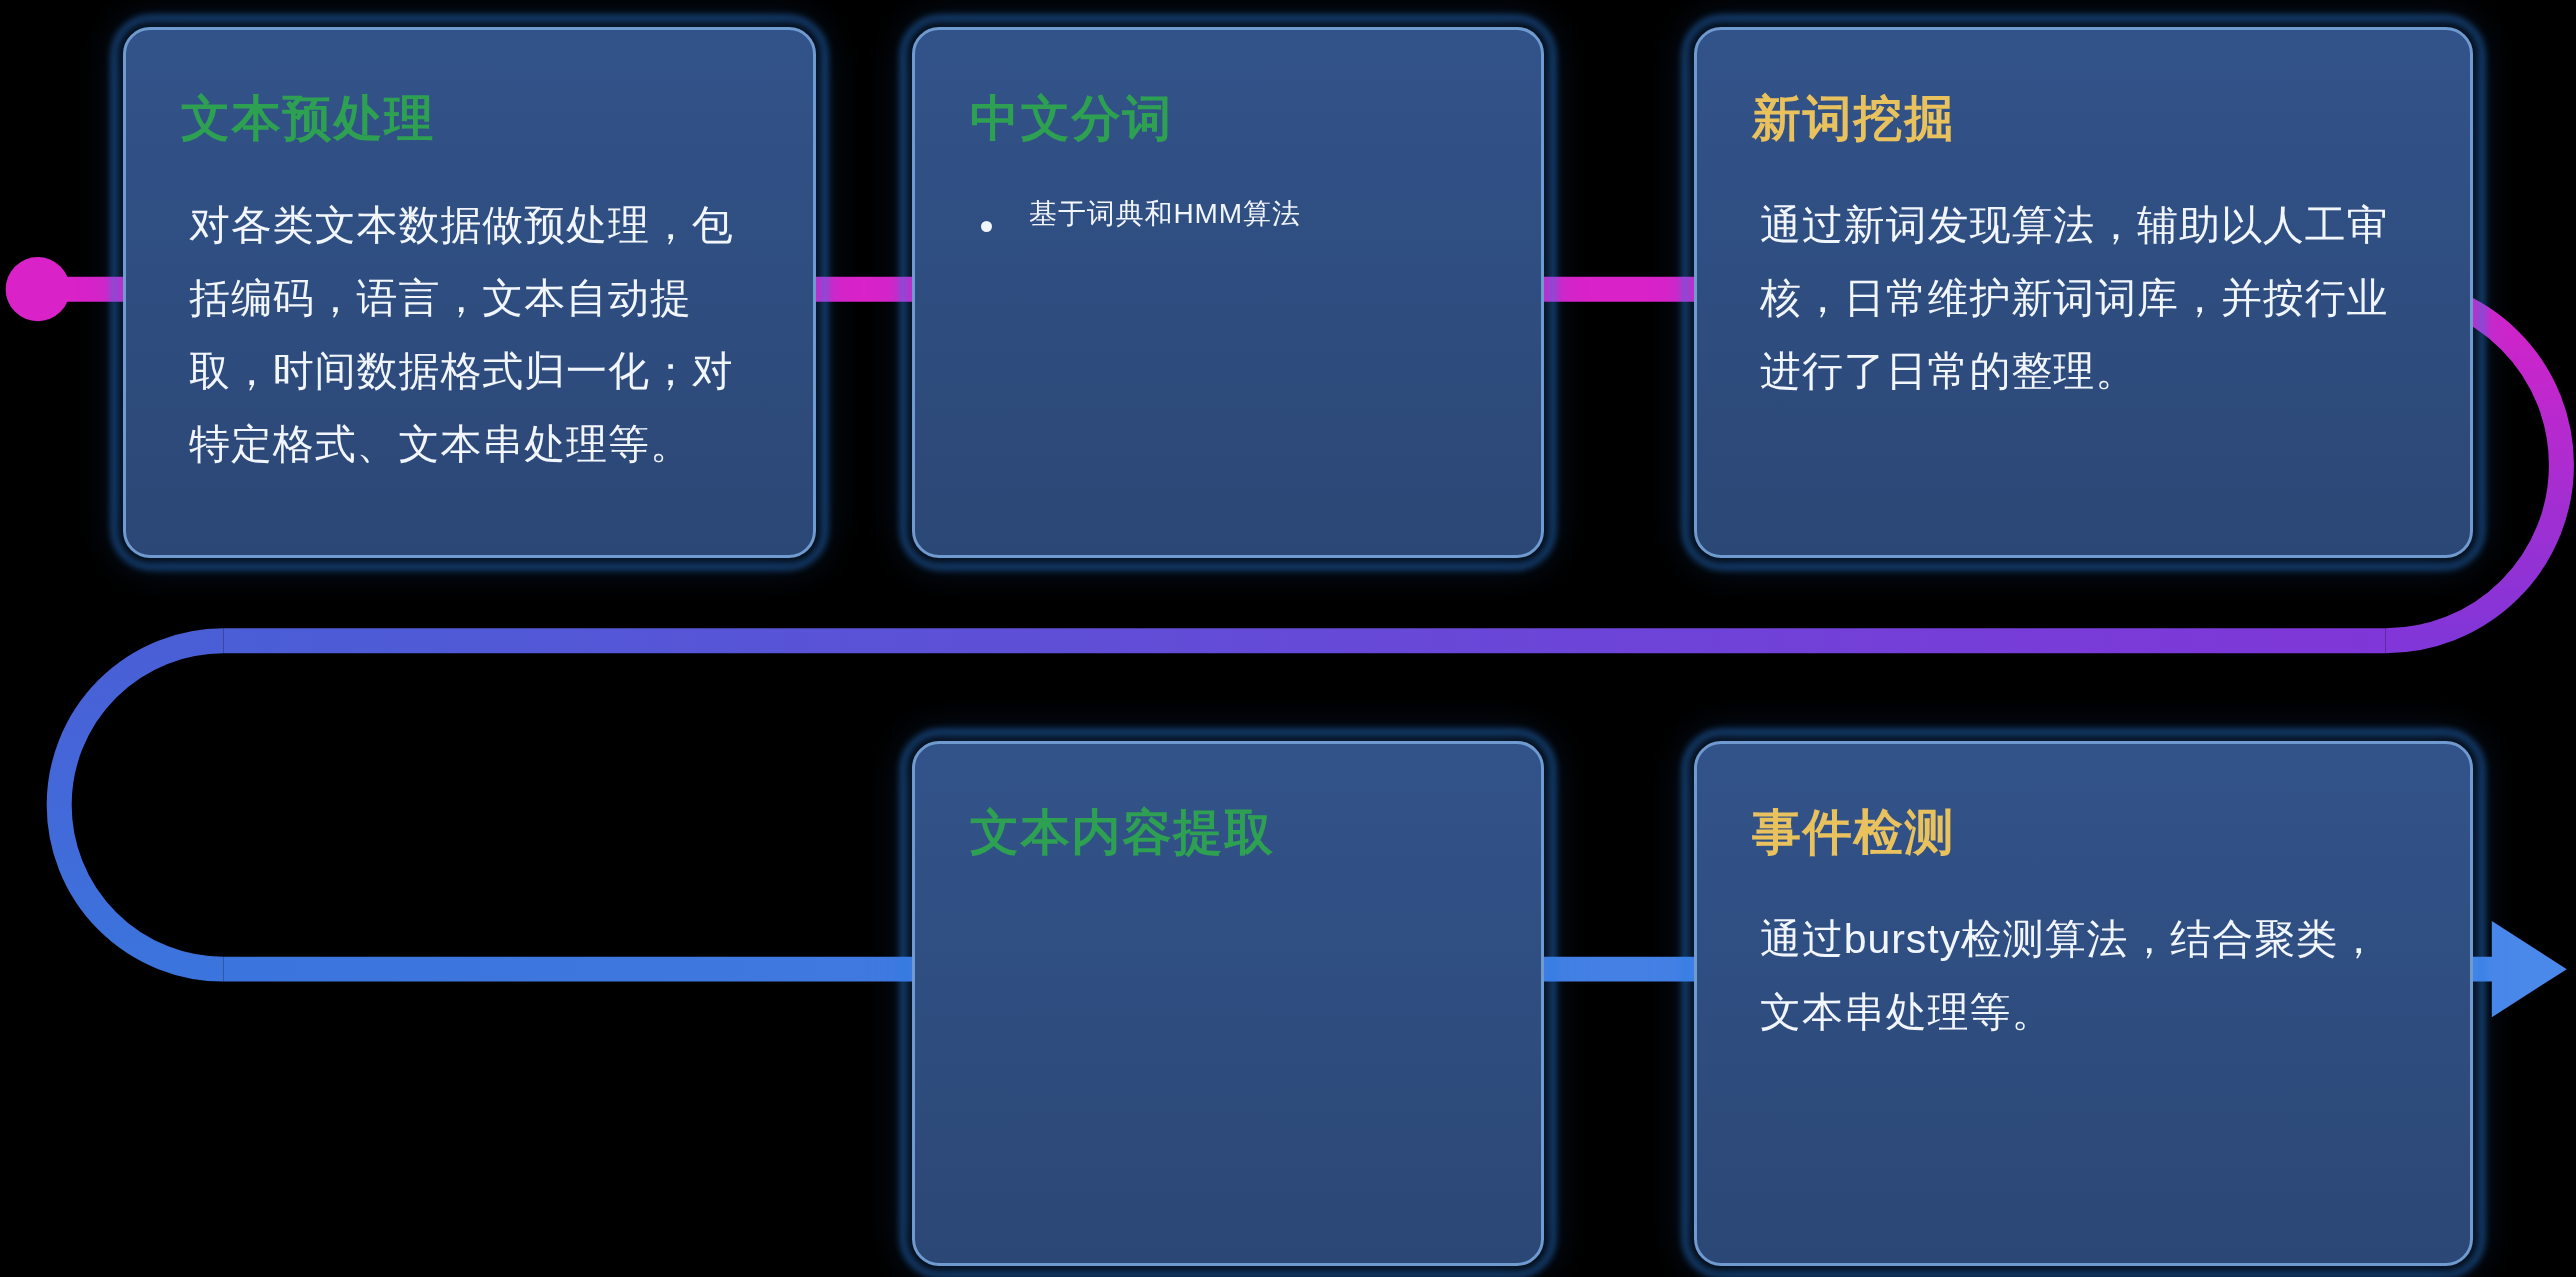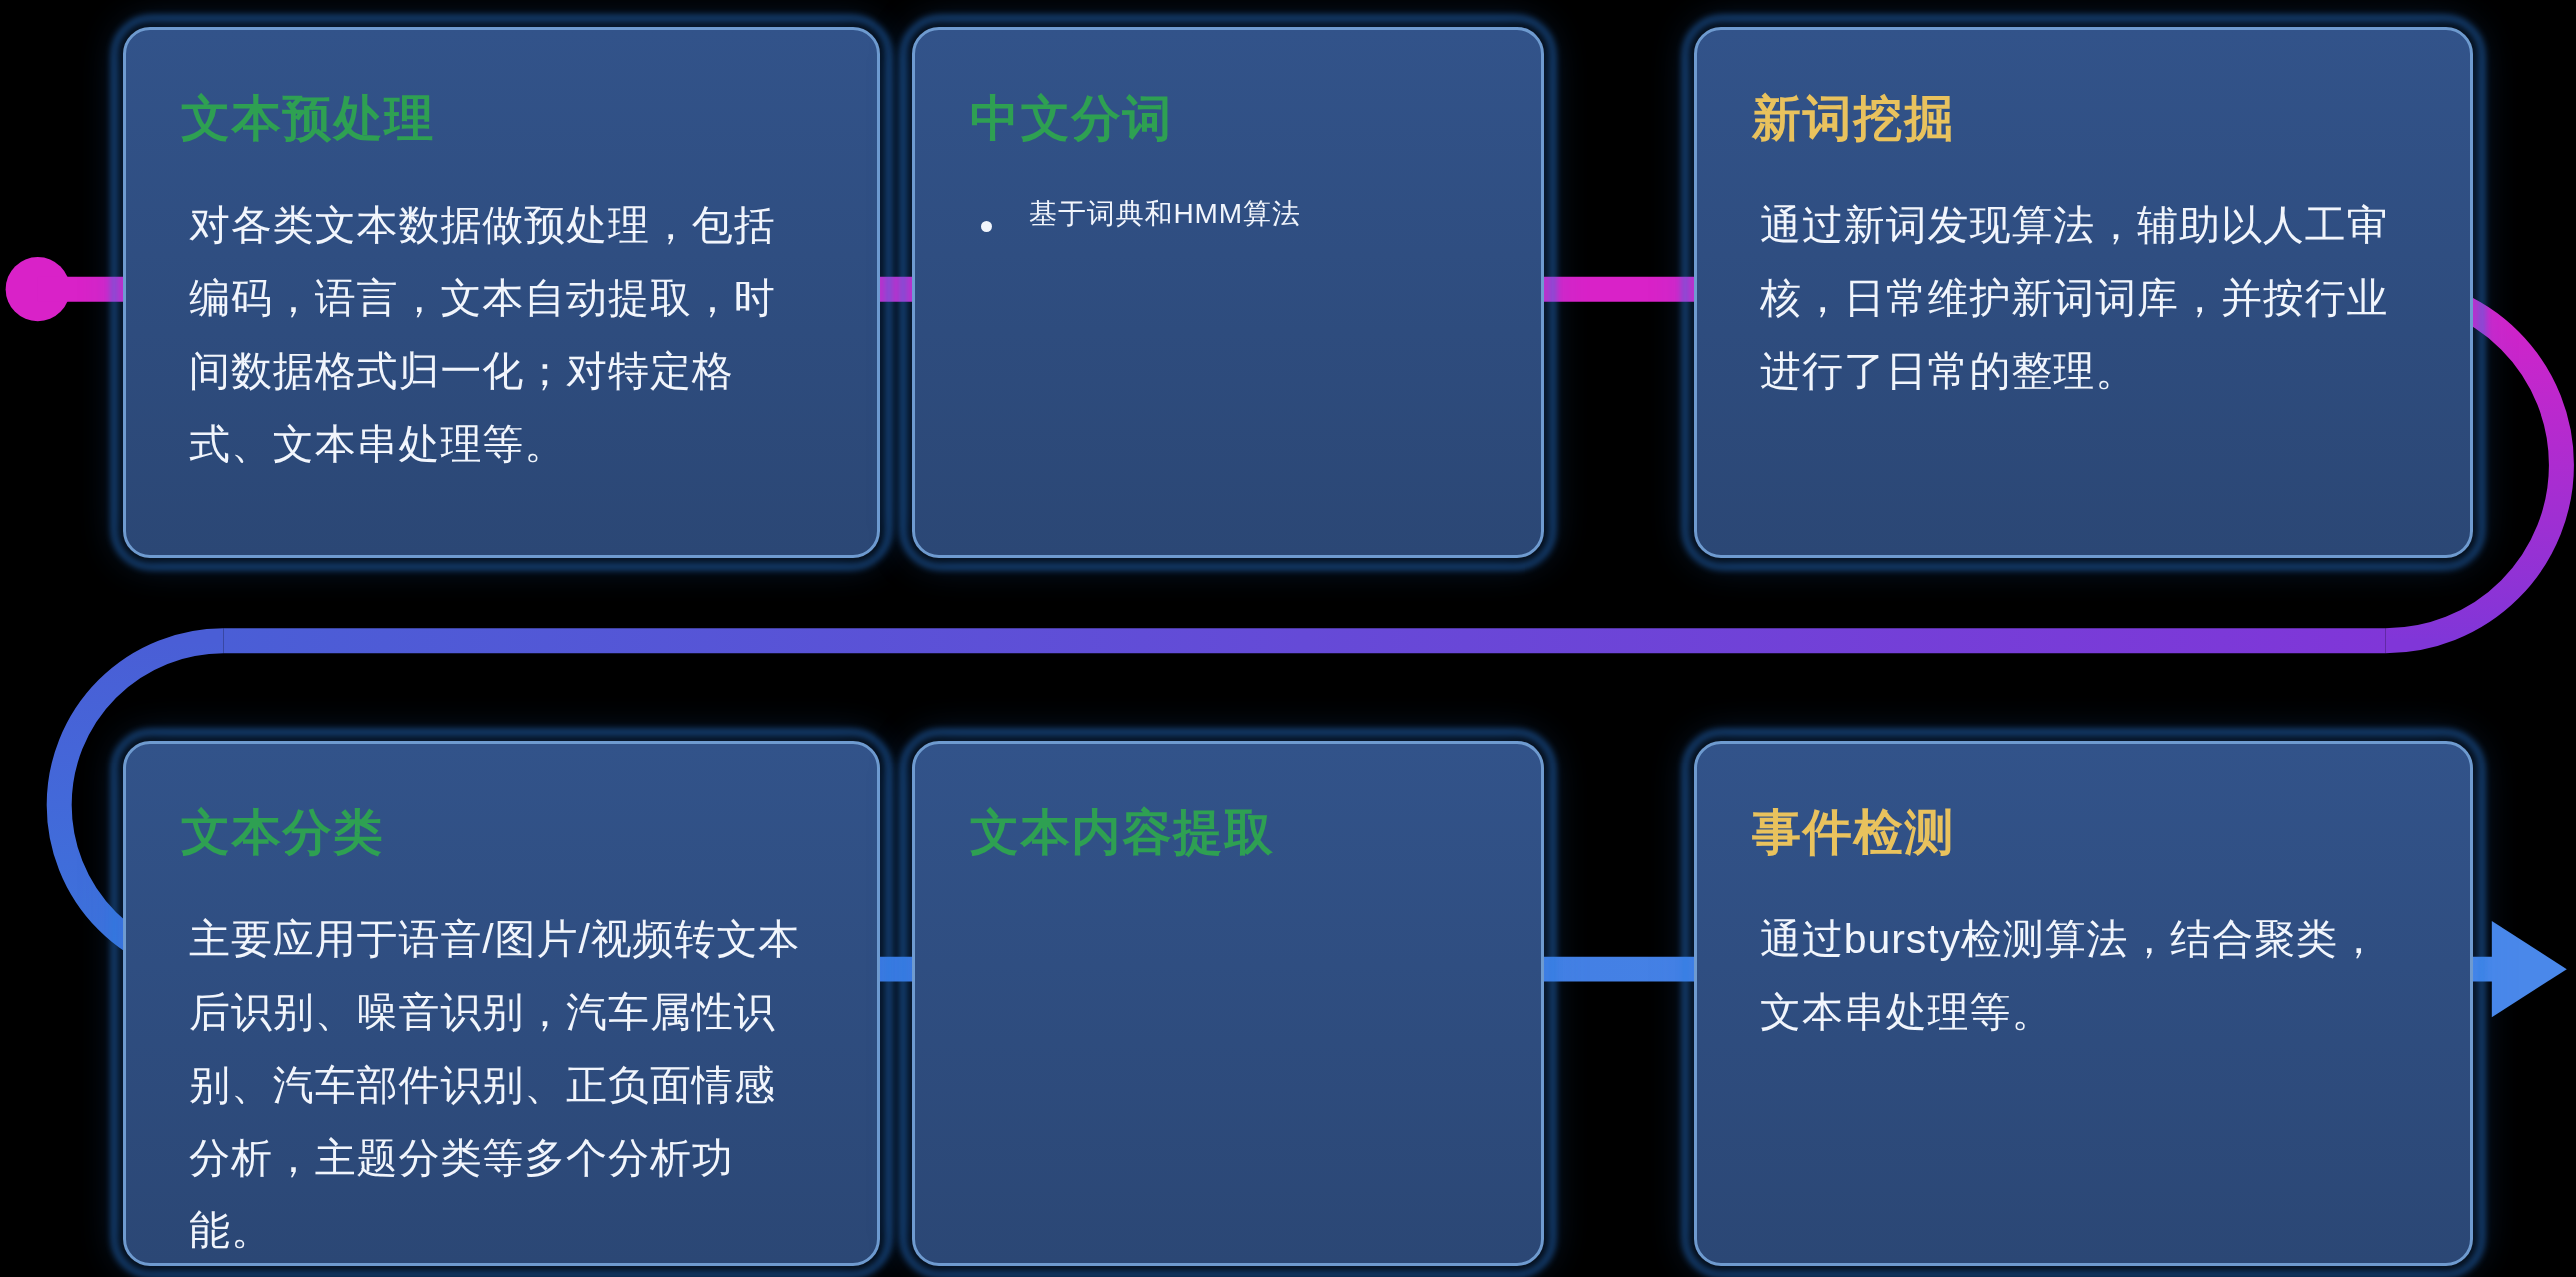--- a/index.html
+++ b/index.html
@@ -54,21 +54,21 @@
     position: absolute;
     inset: -14.3px;
     border: 4.5px solid var(--glow);
     border-radius: 39px;
     opacity: 0.75;
     filter: blur(3.6px);
     pointer-events: none;
   }
   .r0 { top: 27px;  height: 531px; }
   .r1 { top: 741px; height: 525px; }
-  .c0 { left: 123px;  width: 757px; }
+  .c0 { left: 123px;  width: 693px; }
   .c1 { left: 912px; width: 632px; }
   .c2 { left: 1694px; width: 779px; }
 
   .card-title {
     margin: 3.6px 0 37px 0;
     font-size: 49px;
     font-weight: 700;
     letter-spacing: 1.8px;
   }
   .card-title.green  { color: var(--title-green); }
@@ -150,24 +150,20 @@
     <ul class="card-bullets">
       <li class="bullet-item">基于词典和HMM算法</li>
     </ul>
   </section>
 
   <section class="card r0 c2">
     <h2 class="card-title yellow">新词挖掘</h2>
     <p class="card-body">通过新词发现算法，辅助以人工审核，日常维护新词词库，并按行业进行了日常的整理。</p>
   </section>
 
-  <section class="card r1 c0">
-    <h2 class="card-title green">文本分类</h2>
-    <p class="card-body">主要应用于语音/图片/视频转文本后识别、噪音识别，汽车属性识别、汽车部件识别、正负面情感分析，主题分类等多个分析功能。</p>
-  </section>
 
   <section class="card r1 c1">
     <h2 class="card-title green">文本内容提取</h2>
   </section>
 
   <section class="card r1 c2">
     <h2 class="card-title yellow">事件检测</h2>
     <p class="card-body">通过bursty检测算法，结合聚类，文本串处理等。</p>
   </section>
 

